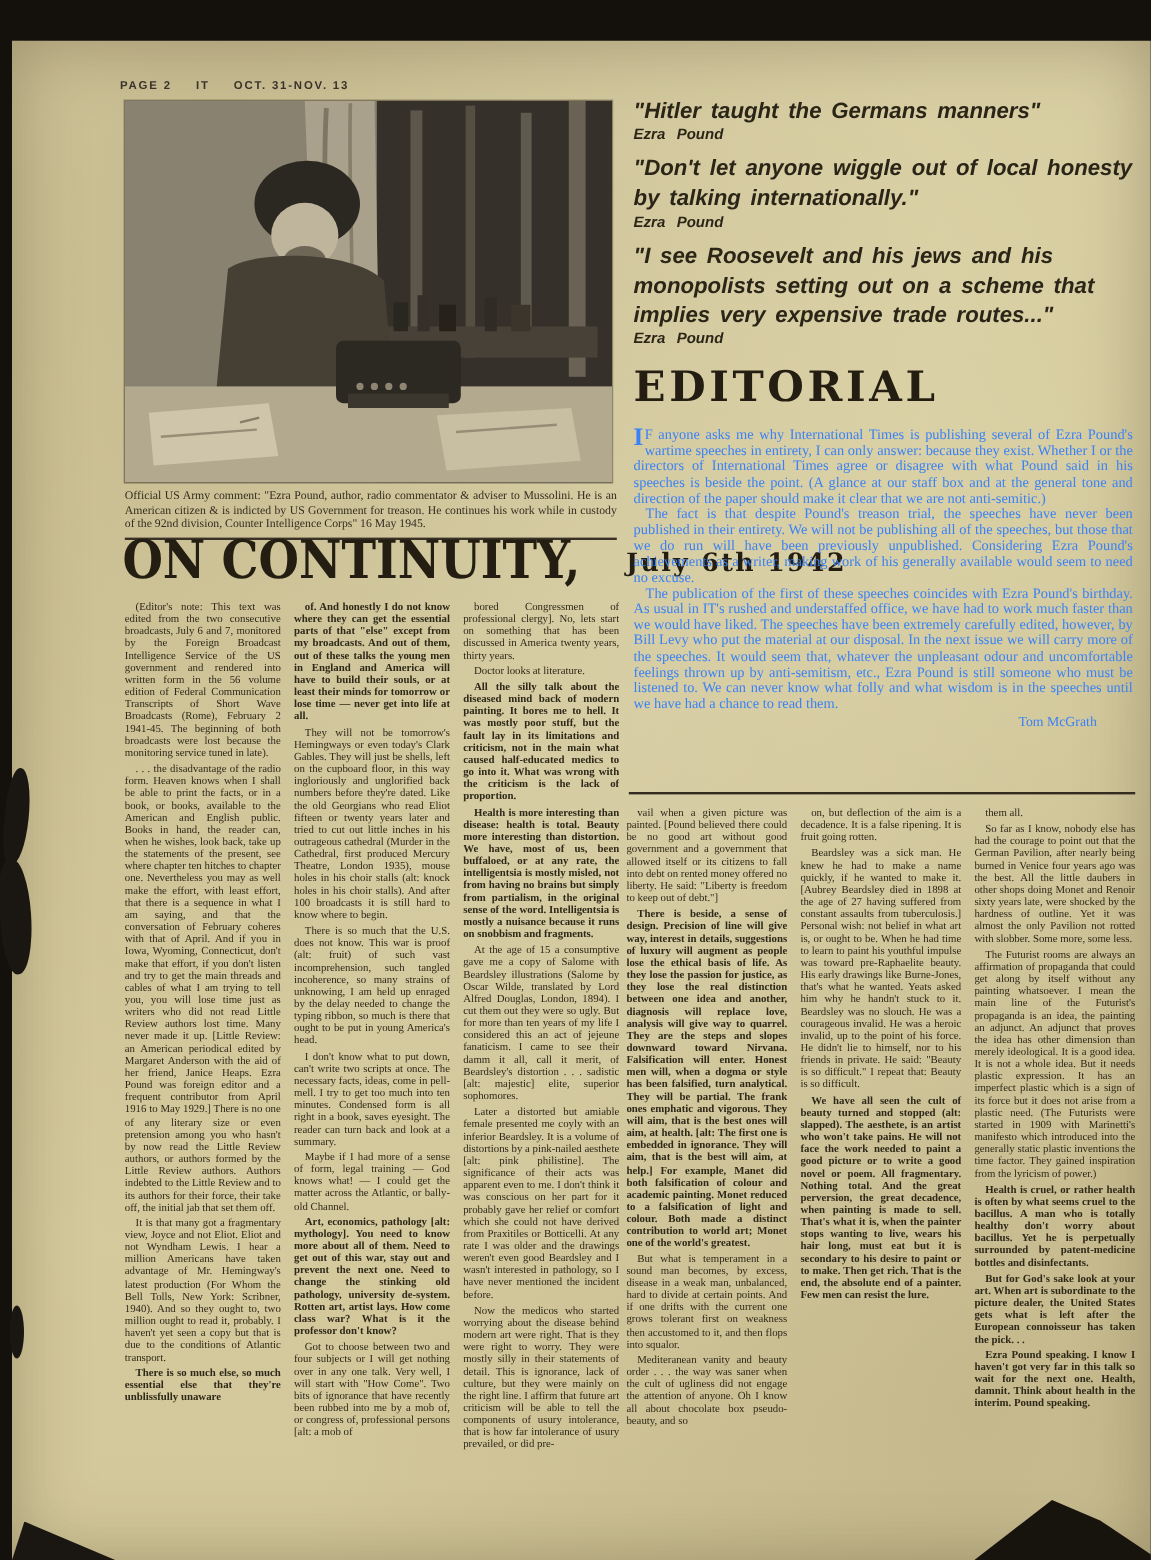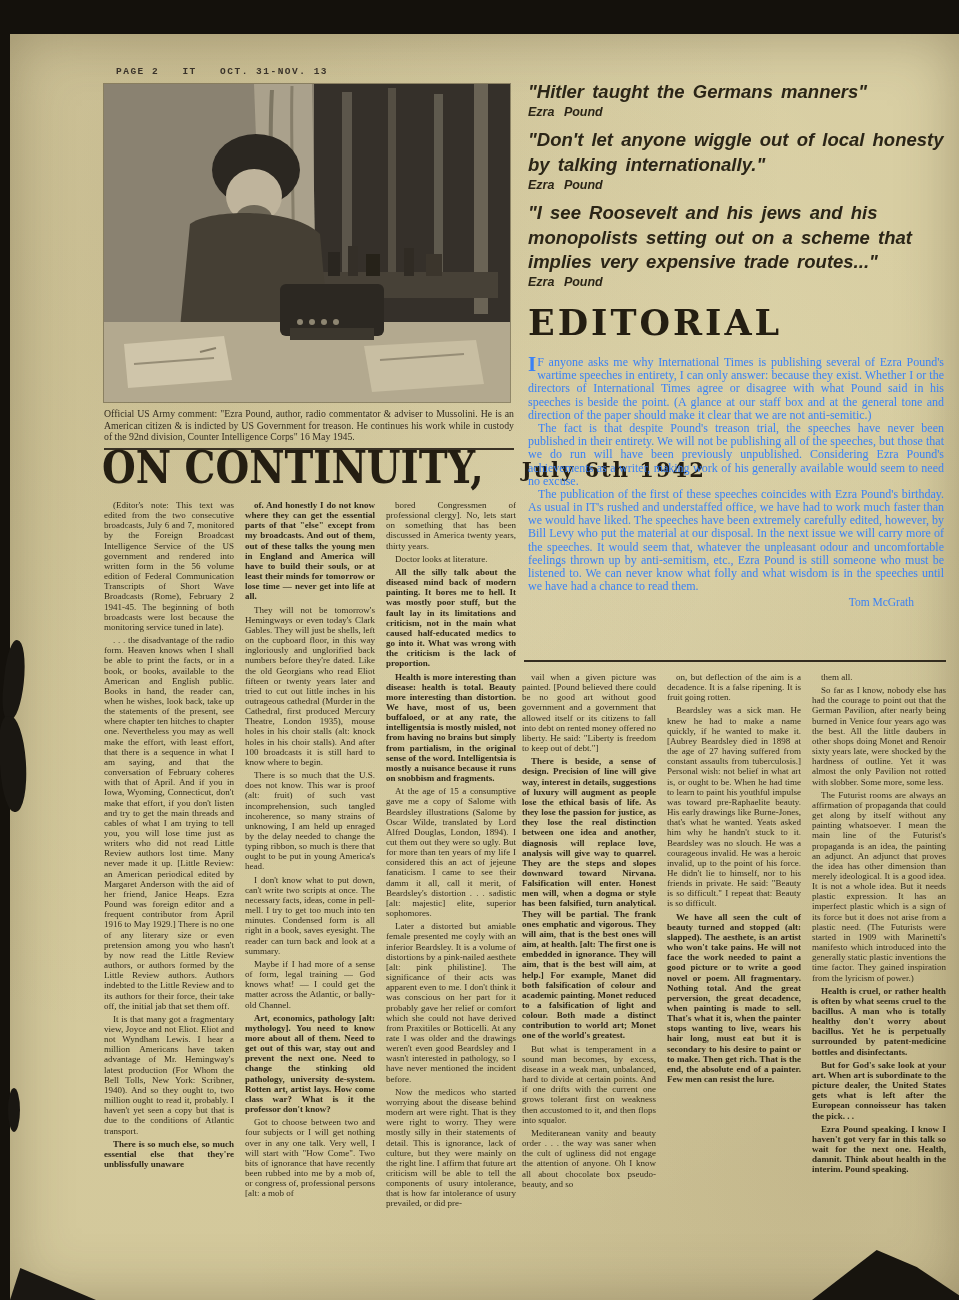--- a/index.html
+++ b/index.html
@@ -18,22 +18,22 @@
     box-shadow:inset 0 0 60px rgba(70,55,30,.35);
   }
   .tear{position:absolute;background:#1a1712;}
   .t1{left:4px;top:640px;width:20px;height:80px;border-radius:50% 60% 55% 45%;transform:rotate(6deg);}
   .t2{left:0px;top:716px;width:26px;height:96px;border-radius:45% 55% 60% 50%;transform:rotate(-4deg);}
   .t3{left:8px;top:1088px;width:12px;height:44px;border-radius:50%;}
   .t4{left:10px;top:1268px;width:86px;height:32px;clip-path:polygon(0 100%,12% 0,100% 100%);}
   .blob-br{position:absolute;left:812px;top:1250px;width:154px;height:50px;background:#17140e;
     clip-path:polygon(0 100%,42% 0,68% 34%,100% 100%);}
   .masthead{
-    position:absolute;left:116px;top:66px;
-    font-family:Liberation Mono, monospace;
+    position:absolute;left:100px;top:66px;
+    font-family:Liberation Sans, sans-serif;
     font-size:9.5px;font-weight:bold;letter-spacing:1.5px;color:#3a332a;
   }
   .masthead span{margin-right:16px;}
   .photo{
     position:absolute;left:104px;top:84px;width:406px;height:318px;
     background:#6e6757;overflow:hidden;box-shadow:0 0 0 1px rgba(40,32,20,.4);
   }
   .caption{
     position:absolute;left:104px;top:408px;width:410px;
     font-size:9.8px;line-height:1.18;color:#342d20;text-align:justify;

